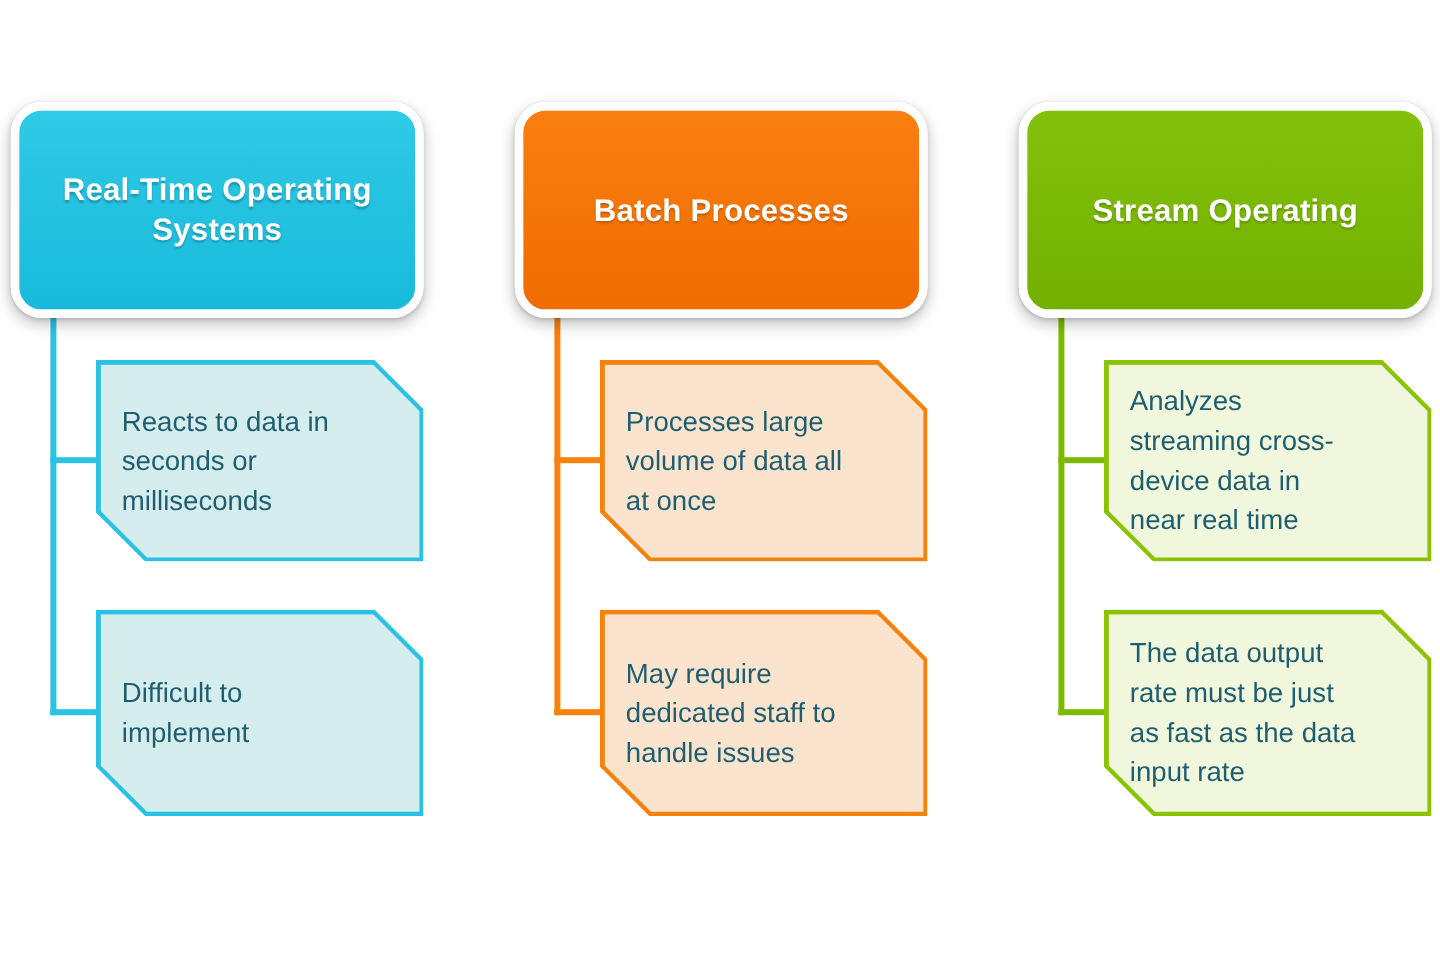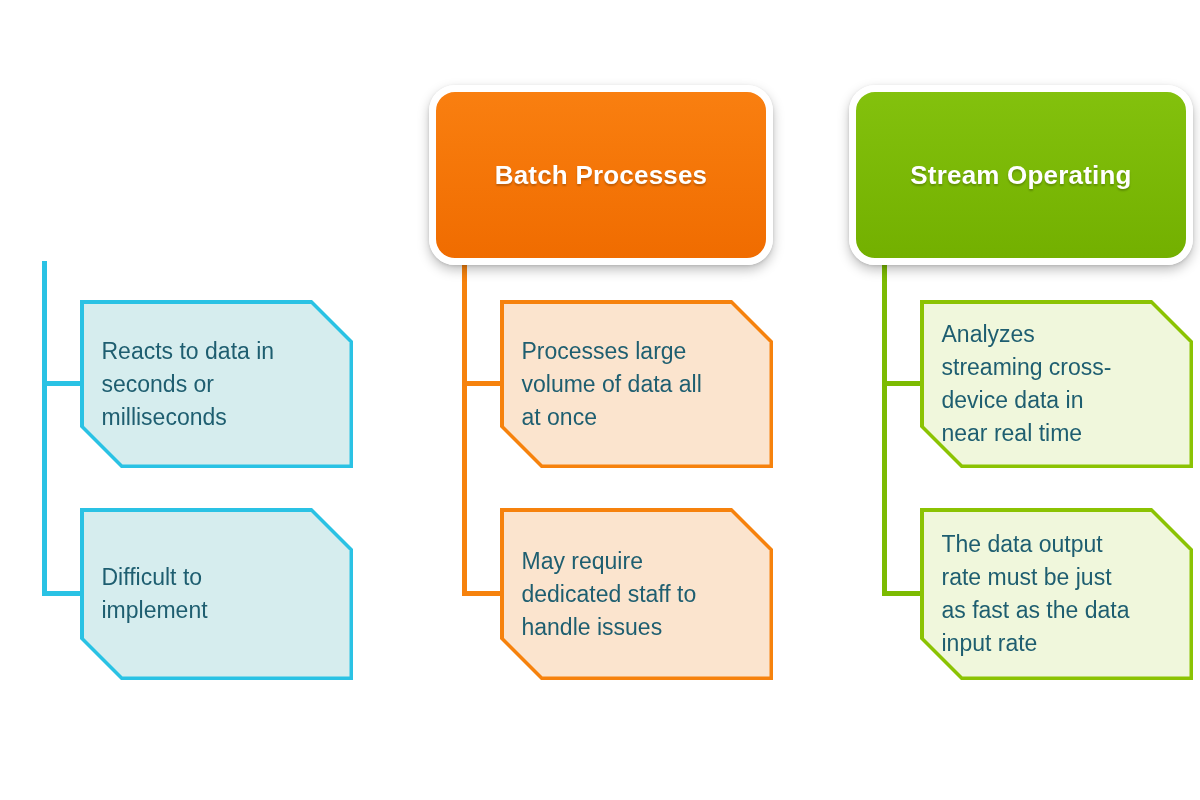--- a/index.html
+++ b/index.html
@@ -118,20 +118,24 @@
 seconds or
 milliseconds</div>
       </div>
     </div>
     <div class="child row-1">
       <div class="child-inner">
         <div class="child-text">Difficult to
 implement</div>
       </div>
     </div>
+    <div class="header-card">
+      <div class="header-title">Real-Time Operating
+Systems</div>
+    </div>
   </div>
 
   <div class="column col-1" style="--header-top: #F97F10; --header-bottom: #F06C00; --connector: #F6820D; --child-border: #F6820D; --child-fill: #FBE4CE;">
     <div class="vconn"></div>
     <div class="hconn row-0"></div>
     <div class="hconn row-1"></div>
     <div class="child row-1">
       <div class="child-inner">
         <div class="child-text">May require
 dedicated staff to

